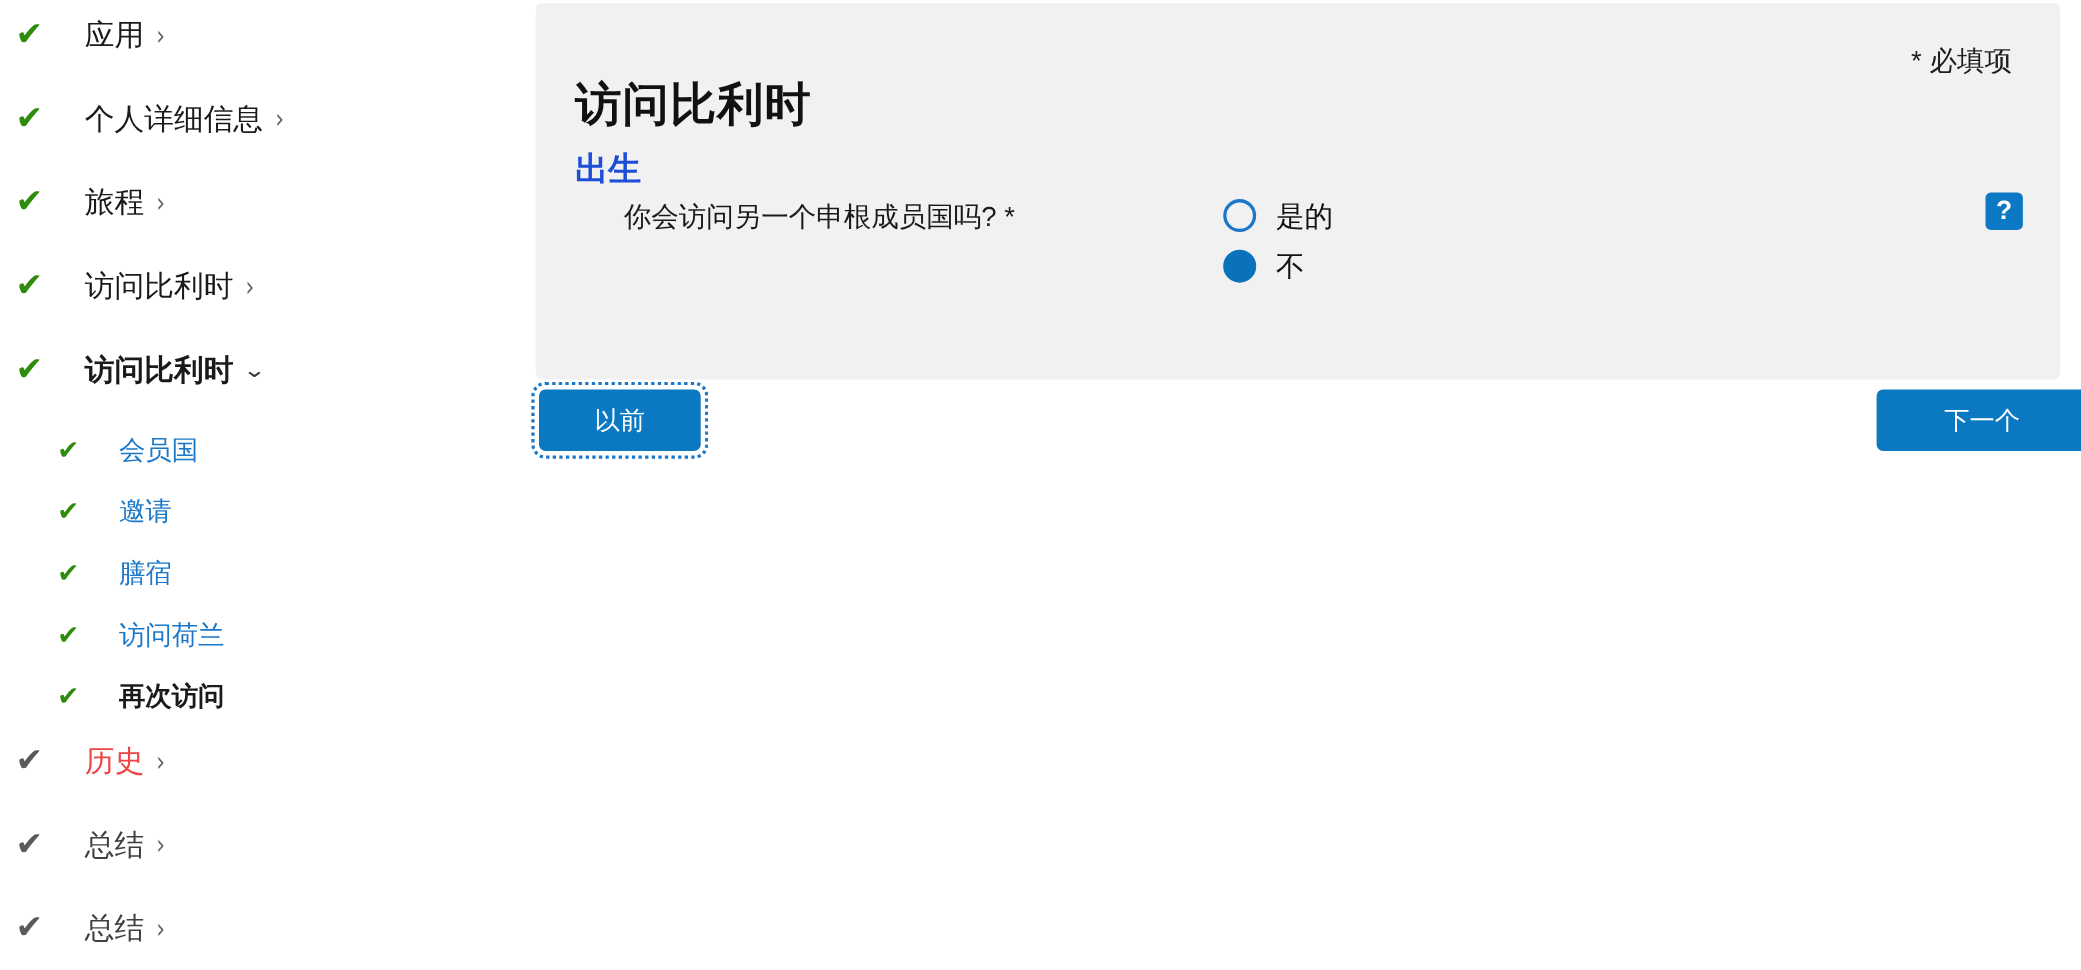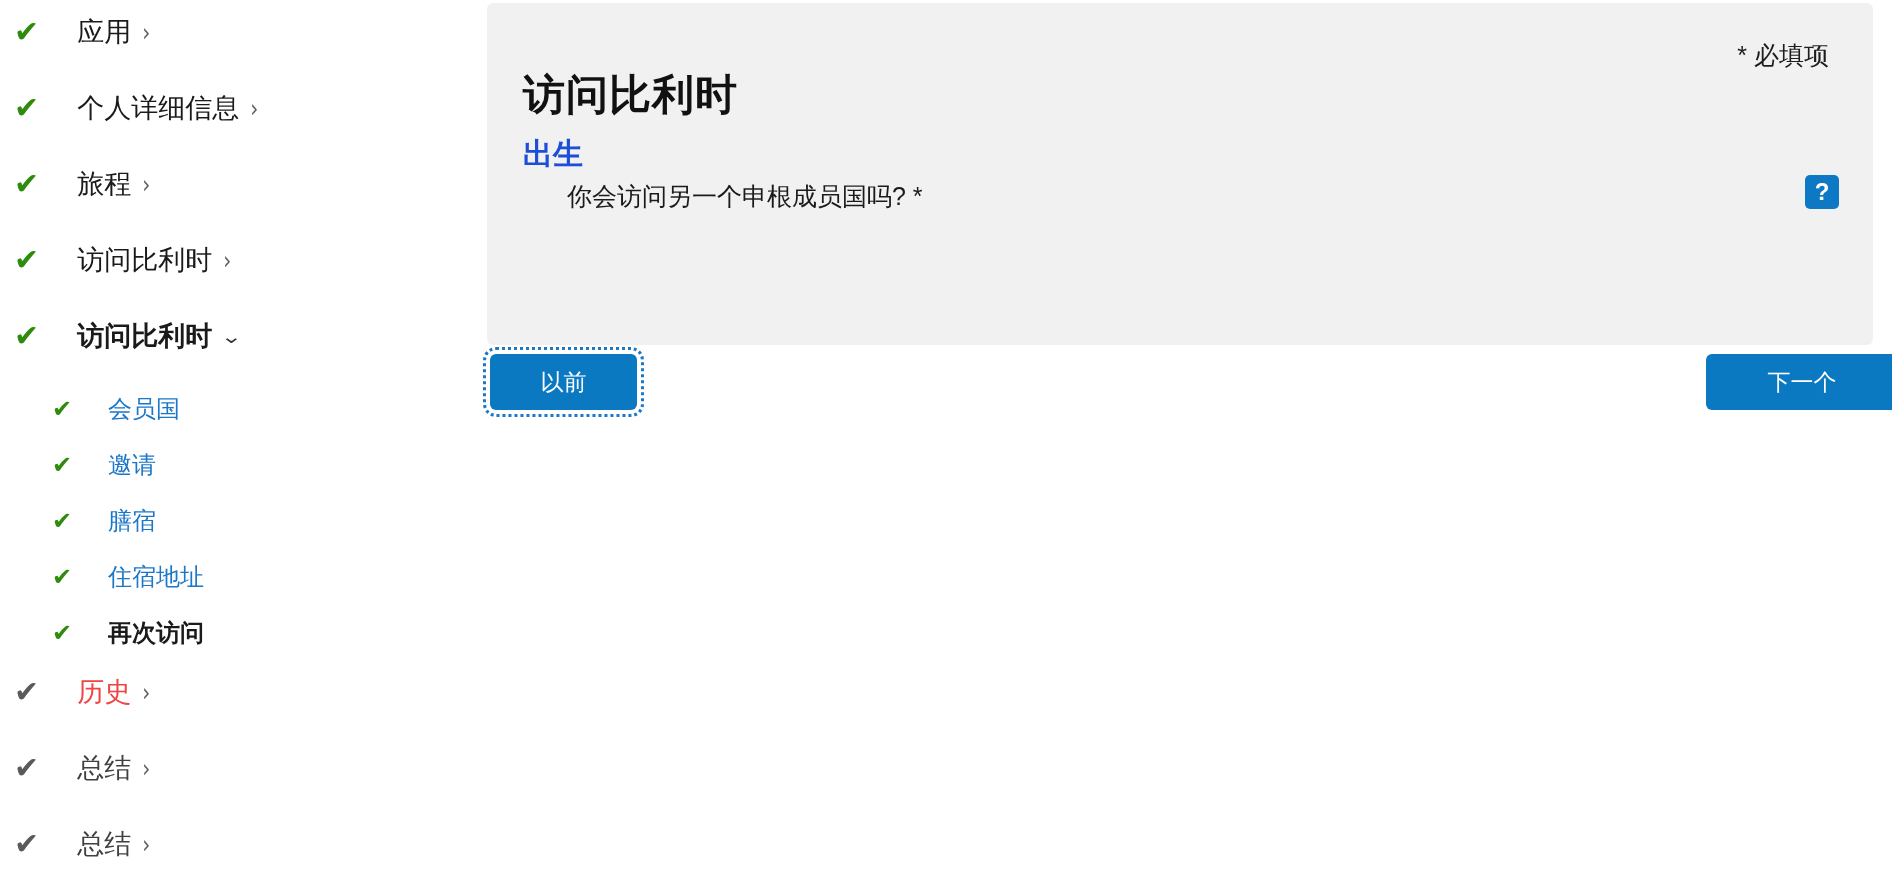--- a/index.html
+++ b/index.html
@@ -264,21 +264,21 @@
       <div class="nav-item sub">
         <span class="check green">✔</span>
         <span class="nav-label link">邀请</span>
       </div>
       <div class="nav-item sub">
         <span class="check green">✔</span>
         <span class="nav-label link">膳宿</span>
       </div>
       <div class="nav-item sub">
         <span class="check green">✔</span>
-        <span class="nav-label link">住宿地址</span>
+        <span class="nav-label link">访问荷兰</span>
       </div>
       <div class="nav-item sub">
         <span class="check green">✔</span>
         <span class="nav-label bold">再次访问</span>
       </div>
       <div class="nav-item">
         <span class="check gray">✔</span>
         <span class="nav-label dim">历史</span>
         <span class="chev right">›</span>
       </div>
@@ -298,20 +298,30 @@
 
     <div class="required-note">* 必填项</div>
 
     <h1 class="panel-title">访问比利时</h1>
 
     <h2 class="panel-subtitle">出生</h2>
 
     <div class="question-row">
       <div class="question-label">你会访问另一个申根成员国吗? *</div>
 
+      <div class="radio-group" id="radio-group">
+          <label class="radio-opt">
+            <span class="radio off"></span>
+            <span class="radio-label">是的</span>
+          </label>
+          <label class="radio-opt">
+            <span class="radio on"></span>
+            <span class="radio-label">不</span>
+          </label>
+        </div>
     </div>
 
     <button class="help-btn">?</button>
   </section>
 
   <button class="btn btn-prev">以前</button>
 
   <button class="btn btn-next">下一个</button>
 
 </div>

